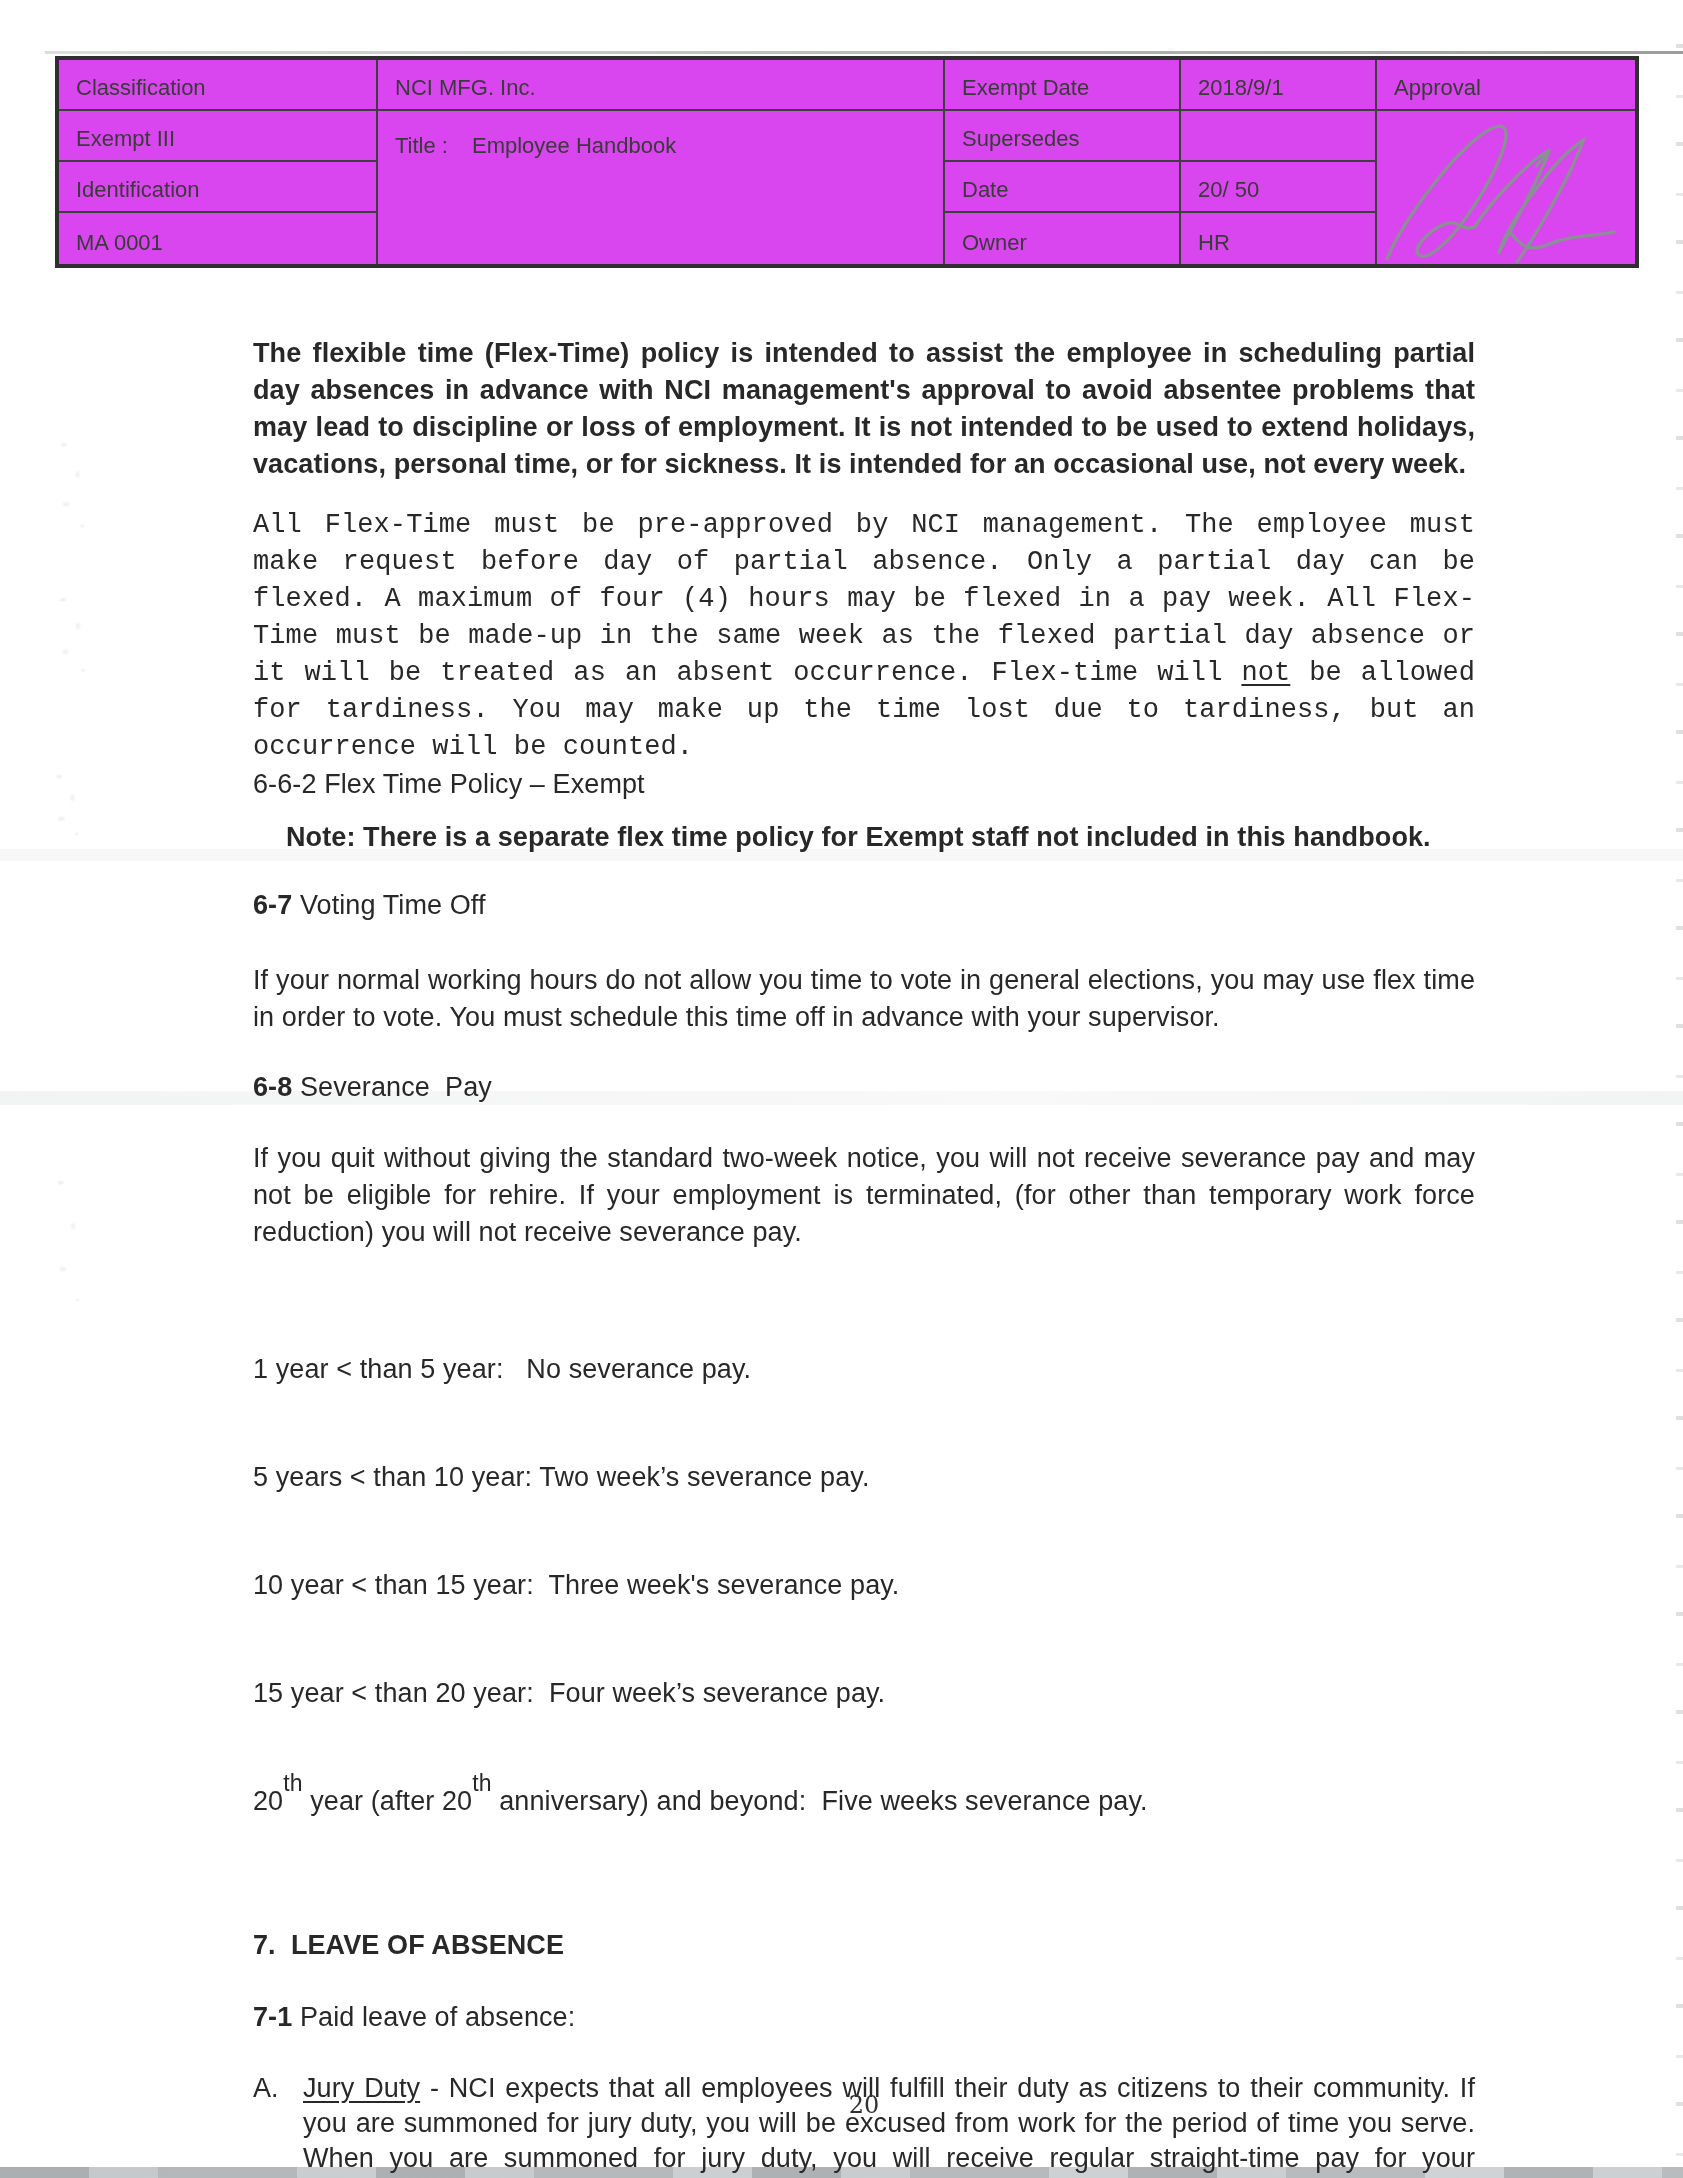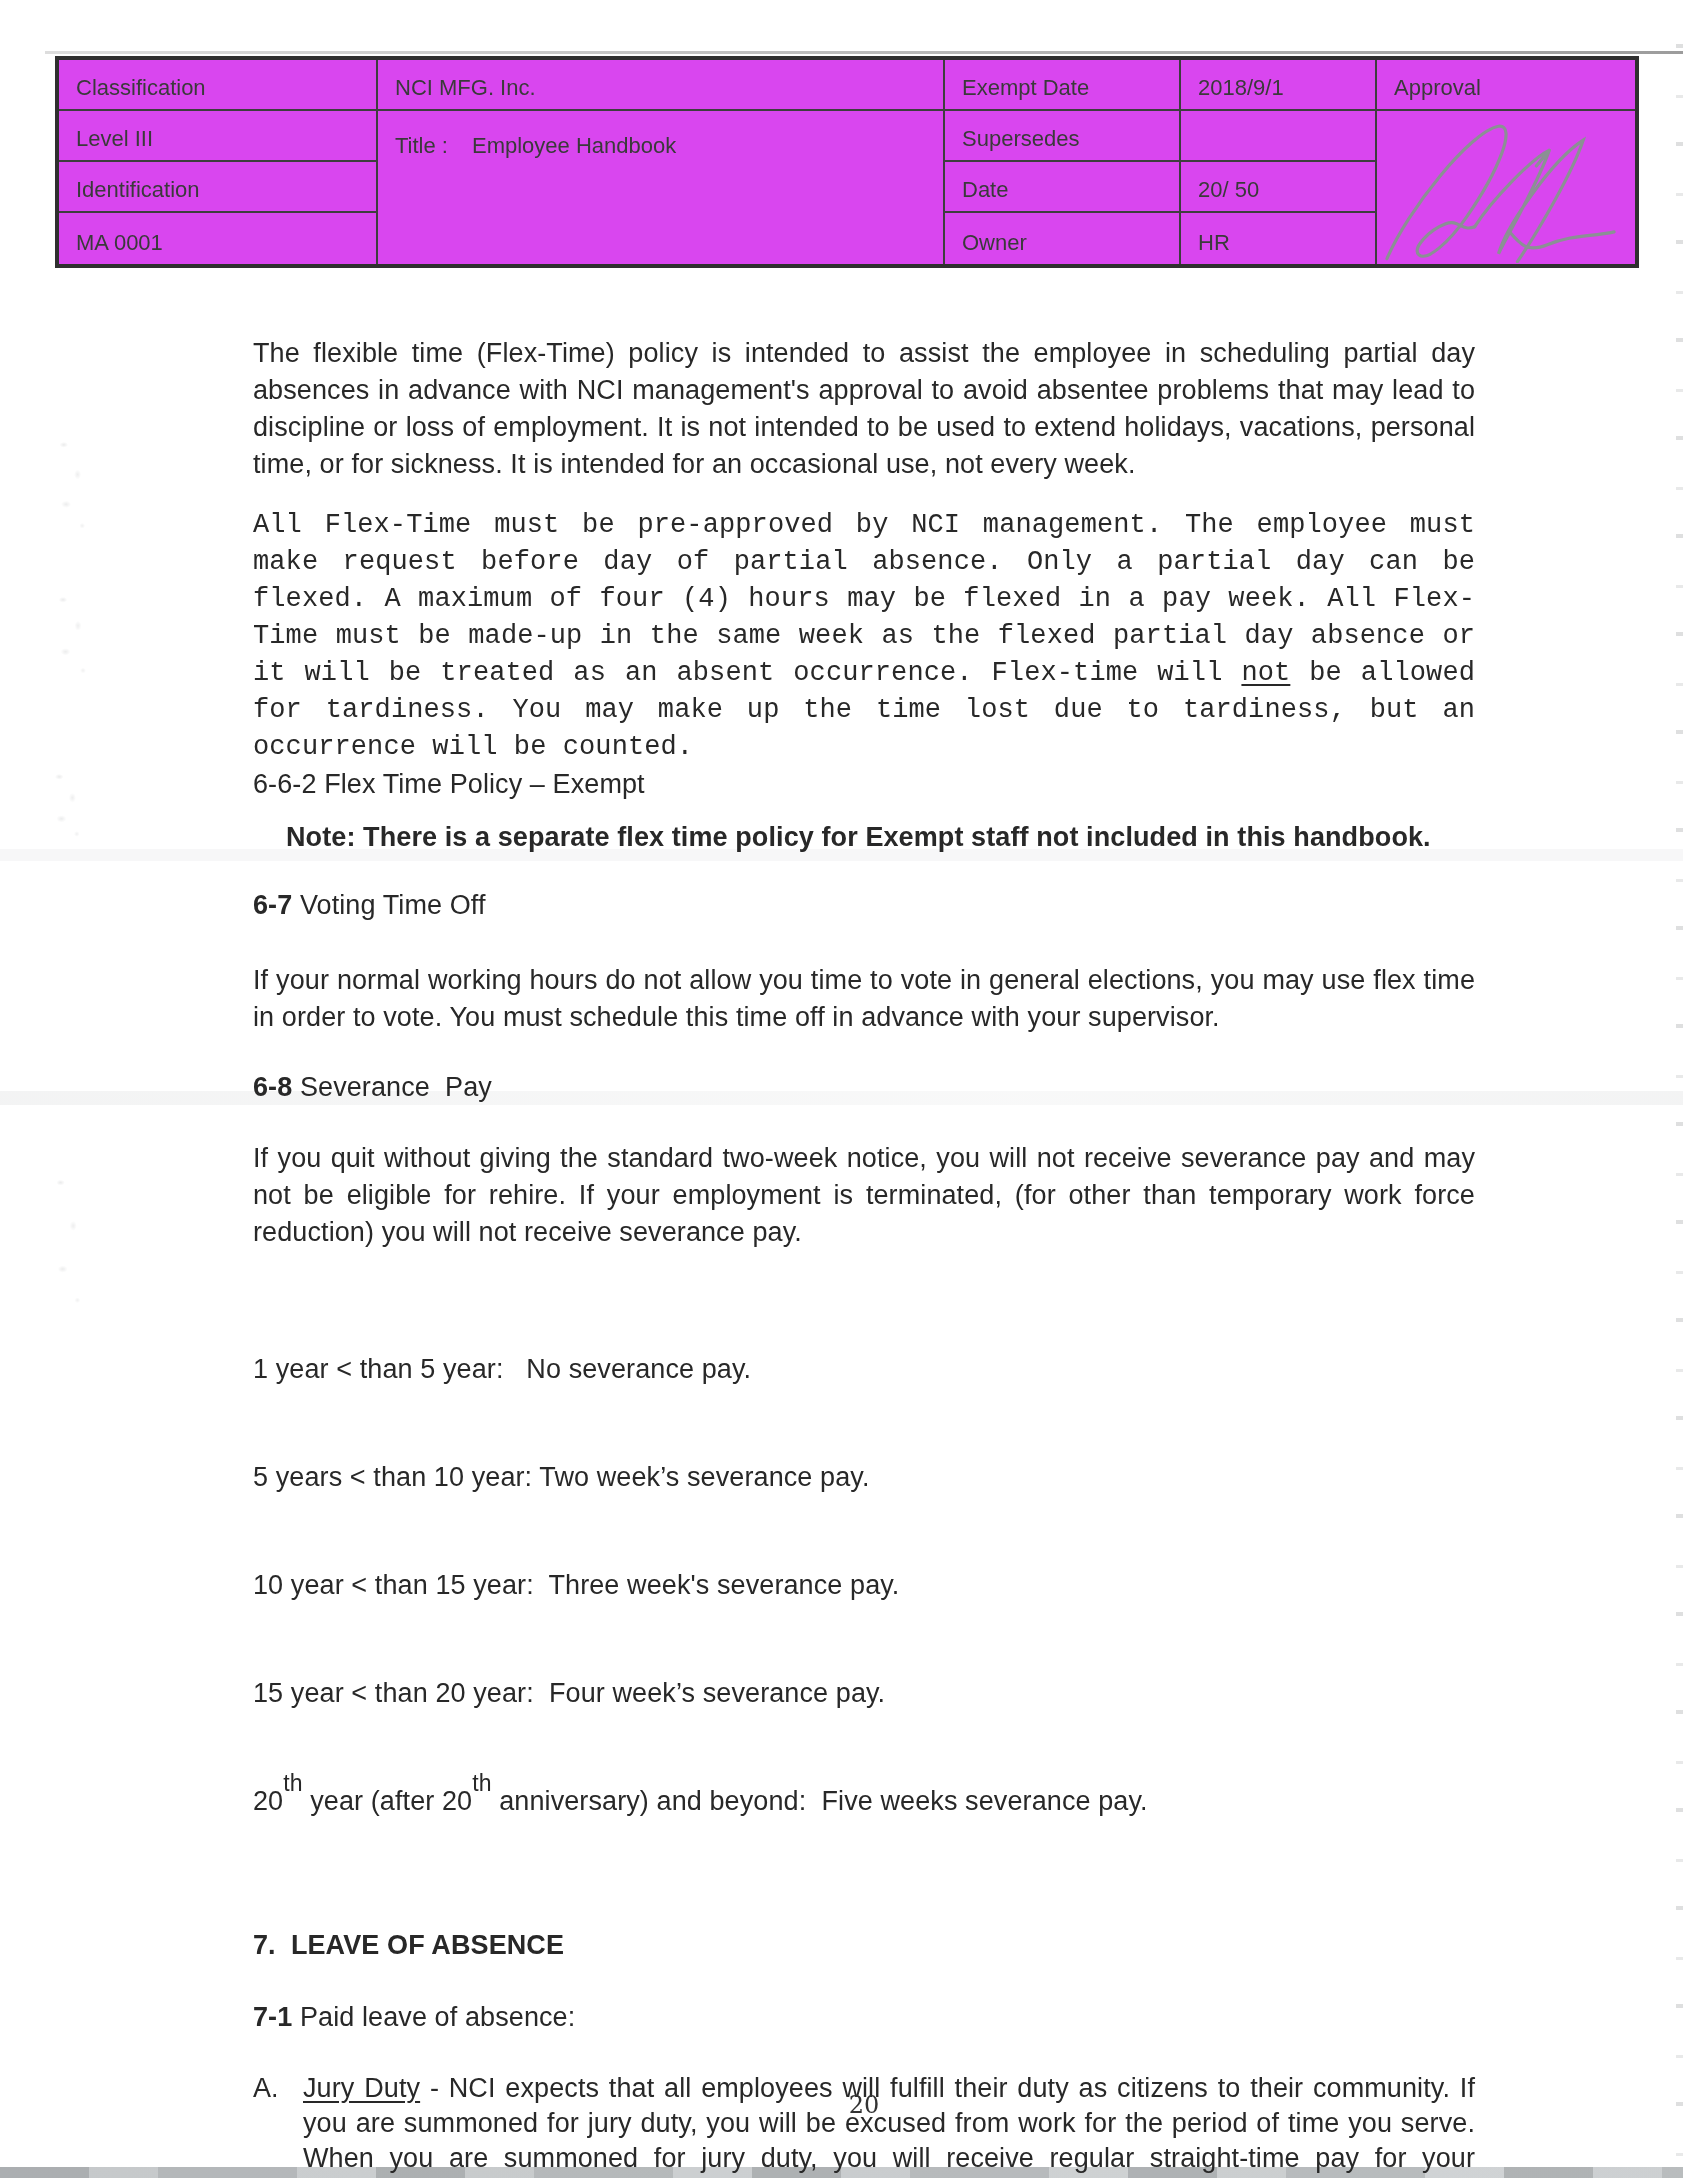--- a/index.html
+++ b/index.html
@@ -61,21 +61,21 @@
     width: 1222px;
     font-size: 27px;
     line-height: 37px;
     color: #282828;
     letter-spacing: 0.1px;
   }
   .para { text-align: justify; }
   .u { text-decoration: underline; text-underline-offset: 4px; }
   .b { font-weight: bold; }
   .prewrap { white-space: pre-wrap; }
-  .mb24 { margin-bottom: 24px; }
+  .mb24 { margin-bottom: 24px; font-weight: bold; }
   .mb14 { margin-bottom: 0; font-family: Liberation Mono, monospace; }
   .mb16 { margin-bottom: 16px; }
   .mb31 { margin-bottom: 31px; margin-left: 33px; }
   .mb38 { margin-bottom: 38px; }
   .mb33 { margin-bottom: 33px; }
   .mb34 { margin-bottom: 34px; }
   .mb28 { margin-bottom: 28px; }
   .mb36 { margin-bottom: 36px; }
   .mb35 { margin-bottom: 35px; }
   .sched { line-height: 36px; white-space: pre-wrap; text-align: left; }
@@ -164,21 +164,21 @@
   <div class="artifact bottom-bar"></div>
 
   <div class="hdr">
 
     <div class="cell br bb" style="grid-column:1;grid-row:1"><span>Classification</span></div>
     <div class="cell br bb" style="grid-column:2;grid-row:1"><span>NCI MFG. Inc.</span></div>
     <div class="cell br bb" style="grid-column:3;grid-row:1"><span>Exempt Date</span></div>
     <div class="cell br bb" style="grid-column:4;grid-row:1"><span>2018/9/1</span></div>
     <div class="cell bb" style="grid-column:5;grid-row:1"><span>Approval</span></div>
 
-    <div class="cell br bb" style="grid-column:1;grid-row:2"><span>Level III</span></div>
+    <div class="cell br bb" style="grid-column:1;grid-row:2"><span>Exempt III</span></div>
     <div class="cell br top" style="grid-column:2;grid-row:2 / span 3">
       <span>Title :</span><span style="display:inline-block;width:24px"></span>
       <span>Employee Handbook</span>
     </div>
     <div class="cell br bb" style="grid-column:3;grid-row:2"><span>Supersedes</span></div>
     <div class="cell br bb" style="grid-column:4;grid-row:2"><span></span></div>
     <div class="cell sigcell" style="grid-column:5;grid-row:2 / span 3">
       <svg viewBox="0 0 250 150" aria-hidden="true">
         <g fill="none" stroke="#8b9094" stroke-width="3.2" stroke-linecap="round">
           <path d="M8 146 C 28 98, 92 18, 120 13 C 139 11, 120 58, 88 104 C 70 130, 48 149, 40 142 C 33 135, 51 117, 67 111 C 80 106, 83 119, 96 114"></path>

